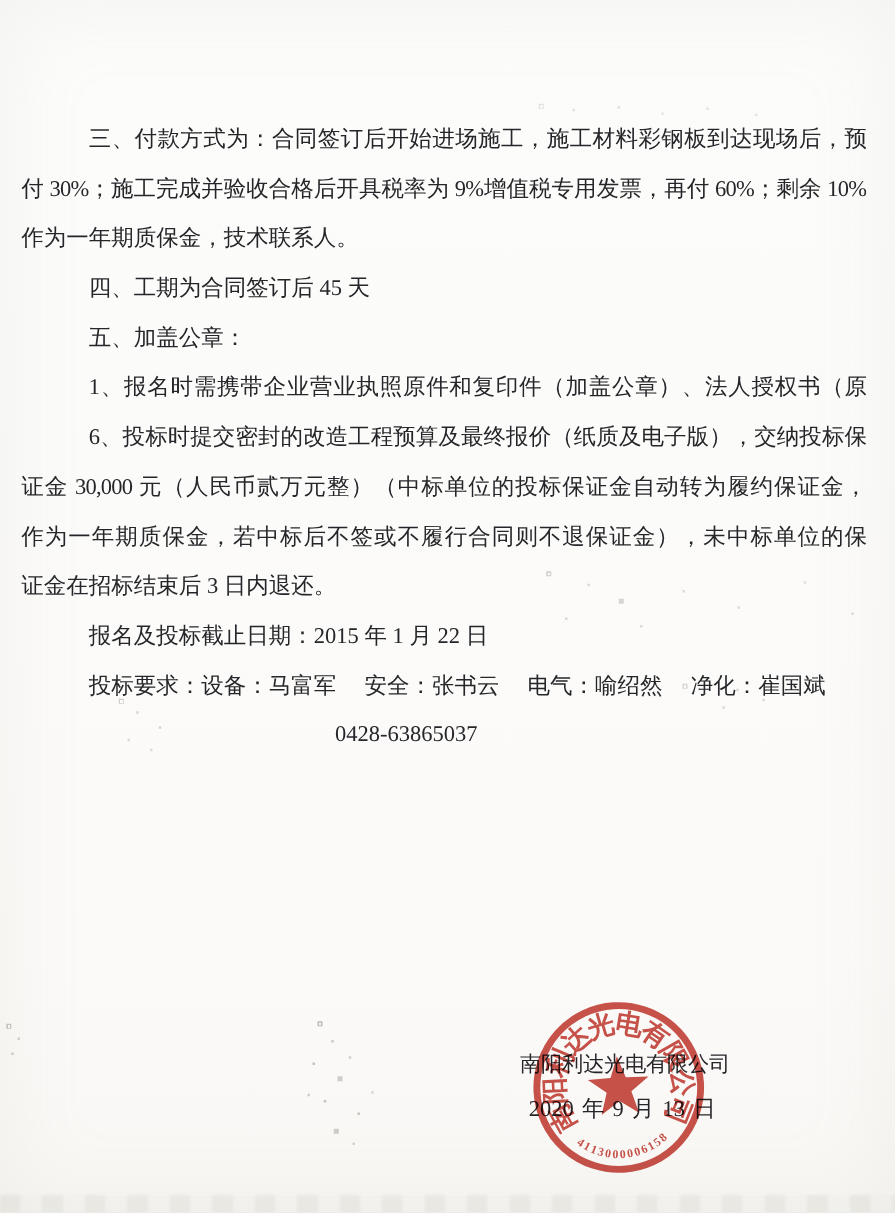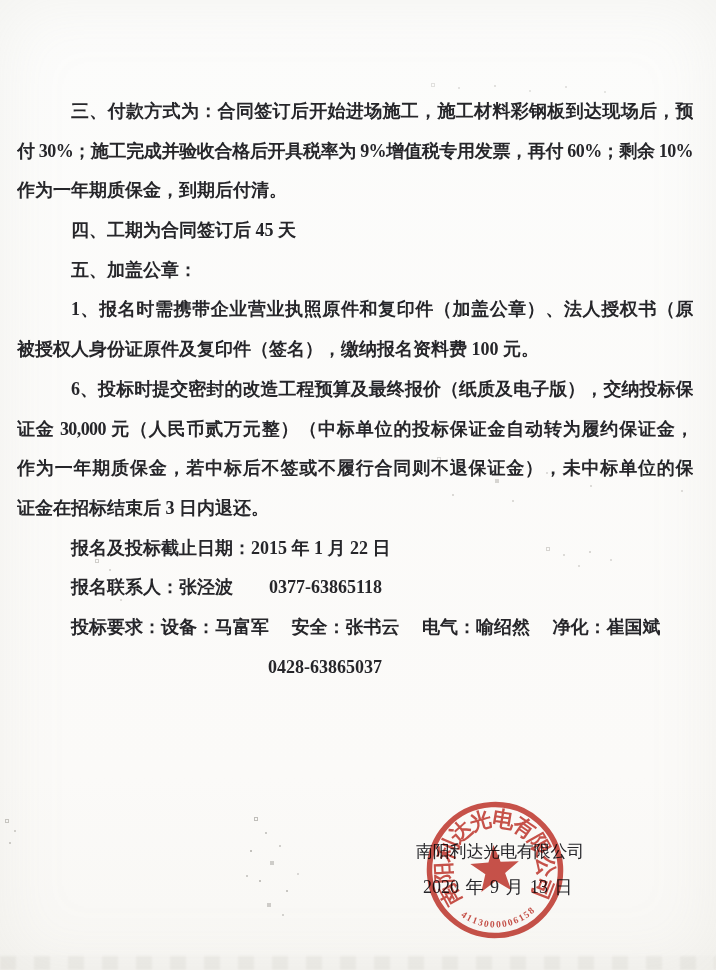--- a/index.html
+++ b/index.html
@@ -4,21 +4,21 @@
 <style>
   html,body{margin:0;padding:0;background:#e8e8e6;}
   .page{
     position:relative;width:716px;height:970px;overflow:hidden;
     background:linear-gradient(180deg,#fcfcfb 0%,#fbfaf8 80%,#f8f7f4 100%);
     box-shadow:inset 0 0 70px rgba(175,170,155,.12);
     font-family:"Liberation Serif","DejaVu Serif",serif;
     color:#26262a;
   }
   .body-text{position:absolute;left:17px;top:92px;width:676px;font-size:18px;}
-  .line{height:39.7px;line-height:39.7px;overflow:hidden;white-space:pre-wrap;font-weight:bold;}
+  .line{height:39.7px;line-height:39.7px;overflow:hidden;white-space:pre-wrap;}
   .line.ind{text-indent:54px;}
   .line.j{text-align:justify;letter-spacing:-0.6px;}
   .line.j::after{content:"";display:inline-block;width:100%;height:0;}
   .line.off{padding-left:251px;}
 
   .sig-company{position:absolute;left:404px;top:840px;font-size:17px;letter-spacing:-0.2px;margin-left:12px;}
   .sig-date{position:absolute;left:423px;top:875px;font-size:18px;word-spacing:2px;}
 
   .seal{position:absolute;left:405px;top:780px;width:180px;height:180px;
         opacity:.85;mix-blend-mode:multiply;transform:rotate(-3.5deg);}
@@ -45,31 +45,29 @@
     filter:blur(1.2px);opacity:.45;
   }
 </style>
 </head>
 <body>
 
 <div class="page">
   <div class="body-text">
       <div class="line ind j">三、付款方式为：合同签订后开始进场施工，施工材料彩钢板到达现场后，预</div>
       <div class="line j">付 30%；施工完成并验收合格后开具税率为 9%增值税专用发票，再付 60%；剩余 10%</div>
-      <div class="line">作为一年期质保金，到期后付清。</div>
+      <div class="line">作为一年期质保金，技术联系人。</div>
       <div class="line ind">四、工期为合同签订后 45 天</div>
       <div class="line ind">五、加盖公章：</div>
       <div class="line ind j">1、报名时需携带企业营业执照原件和复印件（加盖公章）、法人授权书（原件）、</div>
-      <div class="line">被授权人身份证原件及复印件（签名），缴纳报名资料费 100 元。</div>
       <div class="line ind j">6、投标时提交密封的改造工程预算及最终报价（纸质及电子版），交纳投标保</div>
       <div class="line j">证金 30,000 元（人民币贰万元整）（中标单位的投标保证金自动转为履约保证金，</div>
       <div class="line j">作为一年期质保金，若中标后不签或不履行合同则不退保证金），未中标单位的保</div>
       <div class="line">证金在招标结束后 3 日内退还。</div>
       <div class="line ind">报名及投标截止日期：2015 年 1 月 22 日</div>
-      <div class="line ind">报名联系人：张泾波　　0377-63865118</div>
       <div class="line ind">投标要求：设备：马富军　 安全：张书云　 电气：喻绍然　 净化：崔国斌</div>
       <div class="line off">0428-63865037</div>
     </div>
 
   <div class="sig-company">南阳利达光电有限公司</div>
   <div class="sig-date">2020 年 9 月 13 日</div>
 
   <svg class="seal" id="seal-svg" viewBox="0 0 180 180">
       <circle cx="90" cy="90" r="65.5" fill="none" stroke="#c1342b" stroke-width="5.5"></circle>
       <polygon points="90.0,65.0 96.1,82.1 114.3,82.6 99.9,93.7 105.0,111.1 90.0,100.9 75.0,111.1 80.1,93.7 65.7,82.6 83.9,82.1" fill="#c1342b"></polygon>

